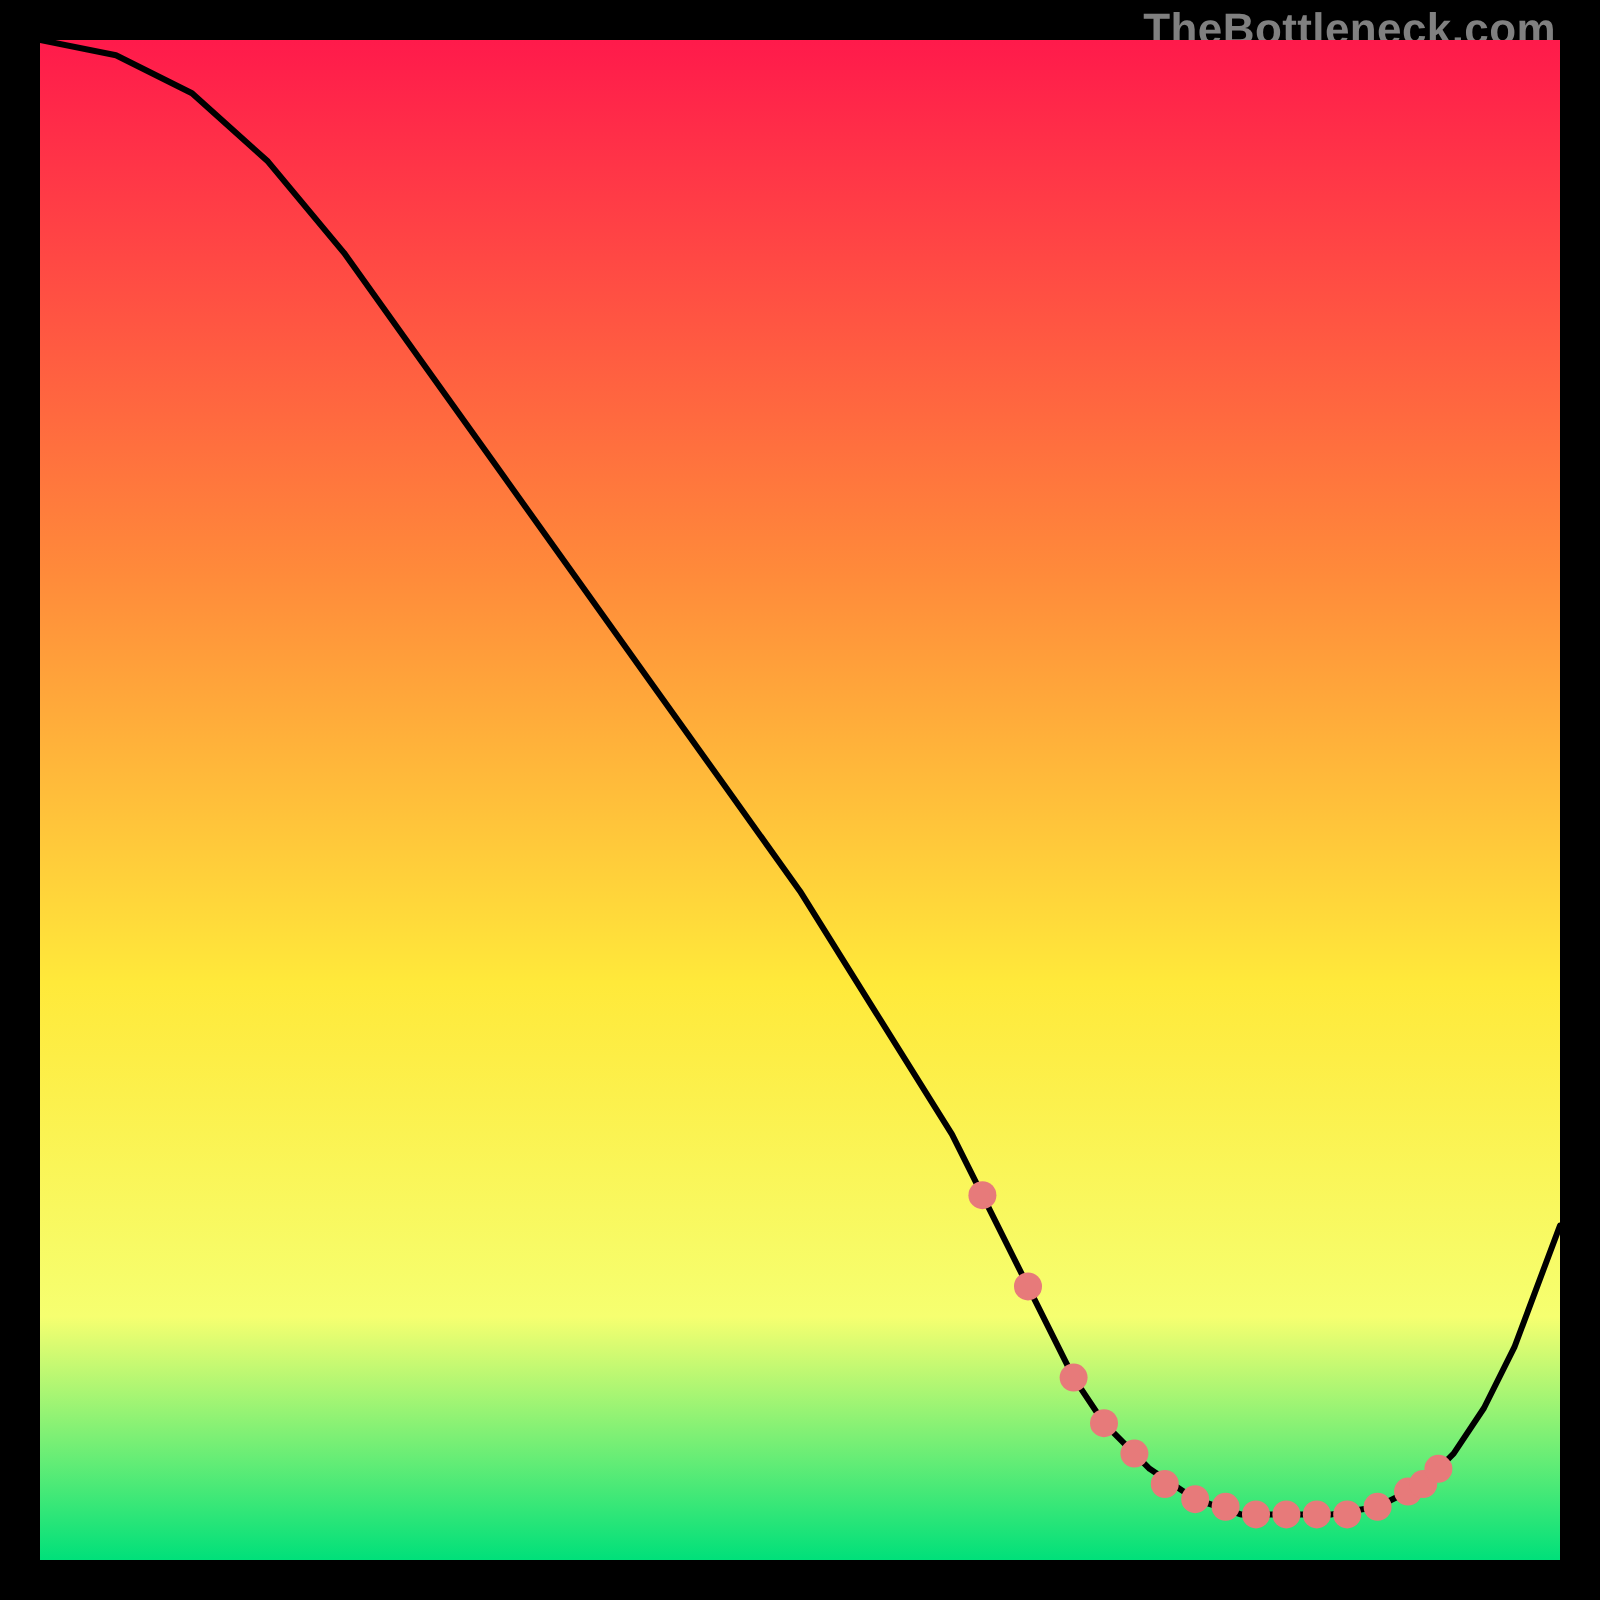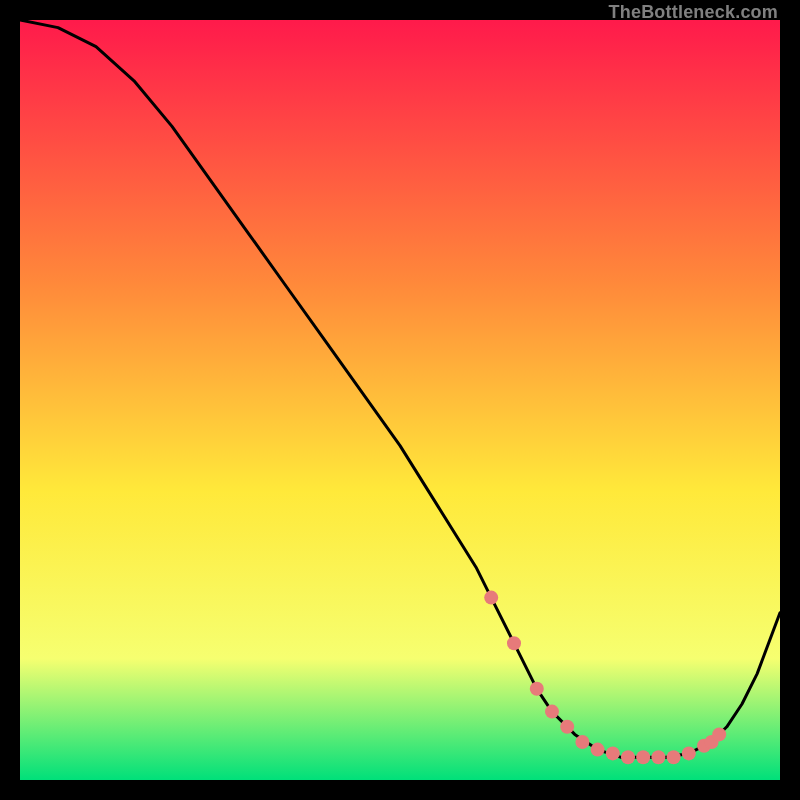--- a/index.html
+++ b/index.html
@@ -17,21 +17,21 @@
     top: 20px;
     width: 760px;
     height: 760px;
     background: #000;
   }
   .watermark {
     position: absolute;
     top: 2px;
     right: 22px;
     color: #808080;
-    font-size: 18px;
+    font-size: 22px;
     font-weight: 600;
     letter-spacing: 0.2px;
     user-select: none;
   }
   svg {
     display: block;
   }
 </style>
 </head>
 <body>

